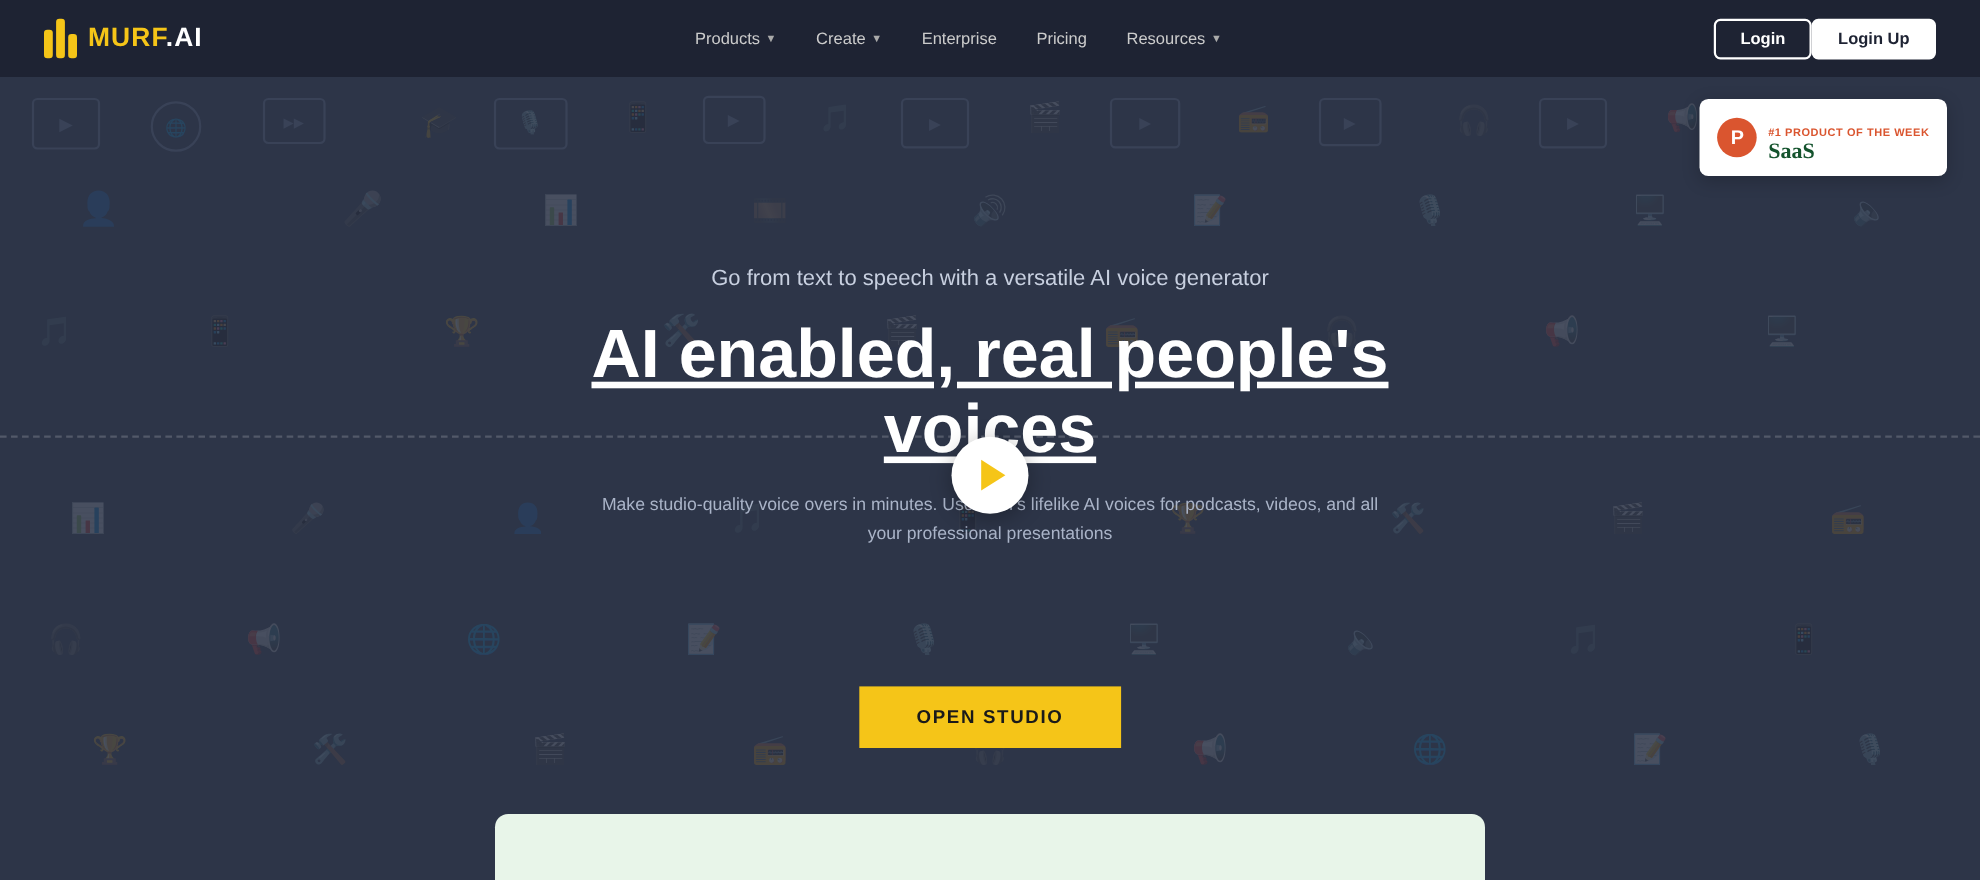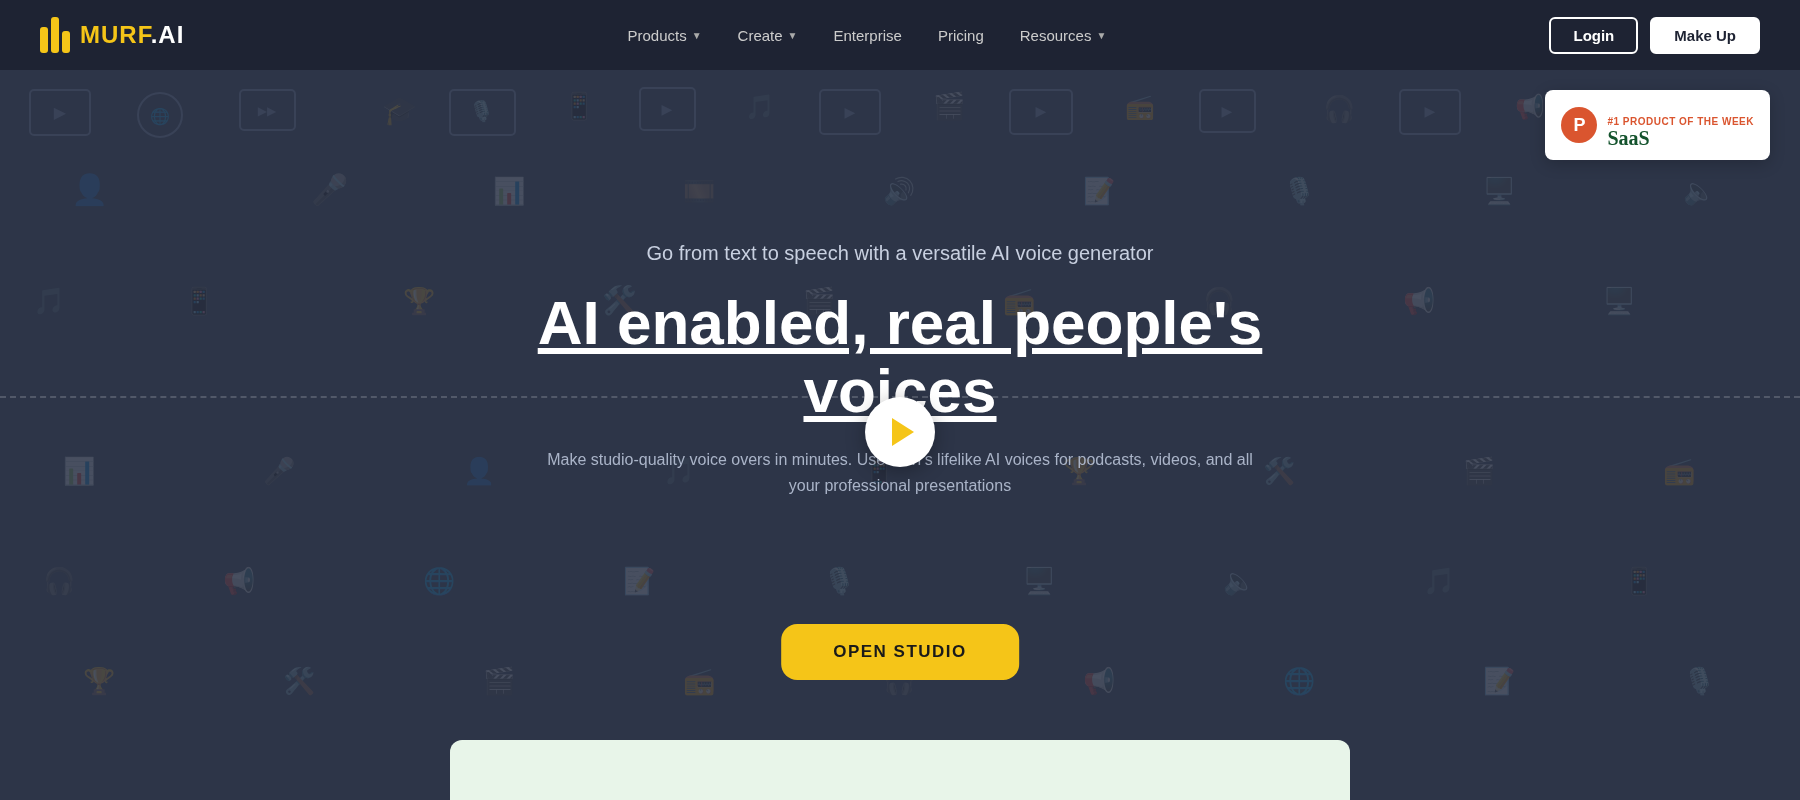--- a/index.html
+++ b/index.html
@@ -32,21 +32,21 @@
       display: flex; align-items: center; gap: 8px;
     }
     .nav-item {
       color: #ccc; font-size: 15px; padding: 8px 14px; cursor: pointer;
       display: flex; align-items: center; gap: 5px; border-radius: 4px;
     }
     .nav-item .chevron {
       font-size: 10px; color: #aaa;
     }
     .nav-actions {
-      display: flex; align-items: center; gap: 12px;
+      display: flex; align-items: center; 
     }
     .btn-login {
       border: 2px solid #fff; color: #fff; background: transparent;
       padding: 8px 22px; border-radius: 6px; font-size: 15px; font-weight: 600;
       cursor: pointer;
     }
     .btn-signup {
       background: #fff; color: #1e2333;
       padding: 8px 22px; border-radius: 6px; font-size: 15px; font-weight: 600;
       cursor: pointer; border: 2px solid #fff;
@@ -110,21 +110,21 @@
     }
 
     
     .cta-area {
       position: relative; z-index: 10;
       margin-top: 130px;
     }
     .btn-open-studio {
       background: #f5c518; color: #1a1a1a;
       border: none; padding: 18px 52px;
-      border-radius: 16px; font-size: 17px; font-weight: 700;
+      border-radius: 0; font-size: 17px; font-weight: 700;
       letter-spacing: 1.5px; cursor: pointer;
       text-transform: uppercase;
     }
 
     
     .ph-badge {
       position: fixed; top: 90px; right: 30px;
       background: #fff; border-radius: 8px;
       padding: 10px 16px; display: flex; align-items: center; gap: 10px;
       box-shadow: 0 4px 16px rgba(0,0,0,0.2); z-index: 200;
@@ -187,21 +187,21 @@
       <span>Pricing</span>
     </div>
     <div class="nav-item">
       <span>Resources</span>
       <span class="chevron">▼</span>
     </div>
   </div>
 
   <div class="nav-actions">
     <button class="btn-login">Login</button>
-    <button class="btn-signup">Make Up</button>
+    <button class="btn-signup">Login Up</button>
   </div>
 </nav>
 
 <div class="hero">
 
   <div class="bg-icons-container">
     <svg width="1800" height="800" xmlns="http://www.w3.org/2000/svg" style="position:absolute;top:0;left:0;opacity:0.13;">
 
       <rect x="30" y="90" width="60" height="45" rx="4" fill="none" stroke="#8899bb" stroke-width="2"></rect>
       <text x="60" y="118" text-anchor="middle" fill="#8899bb" font-size="16">▶</text>

